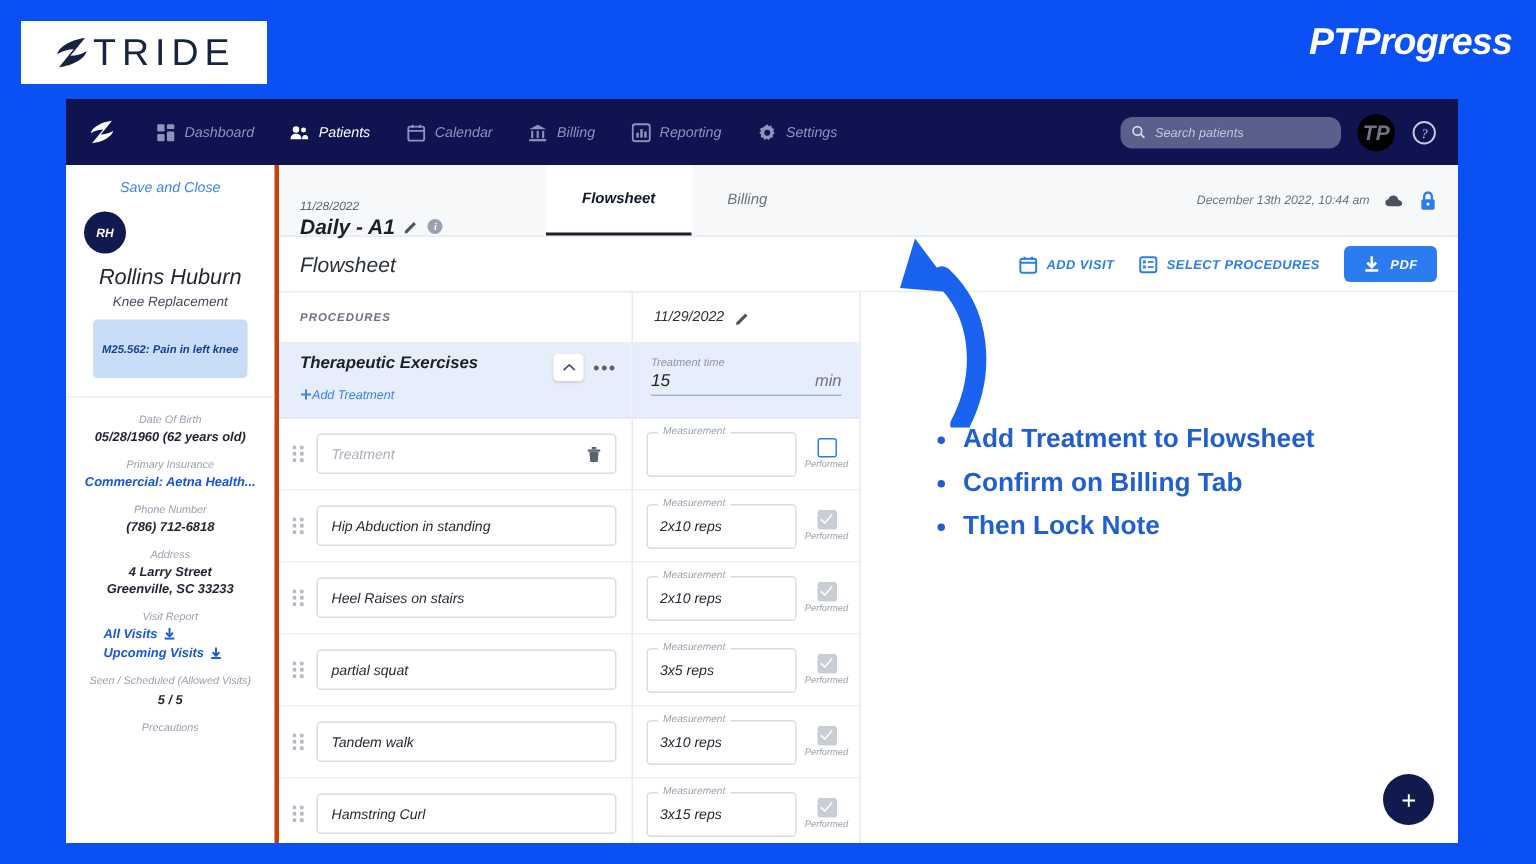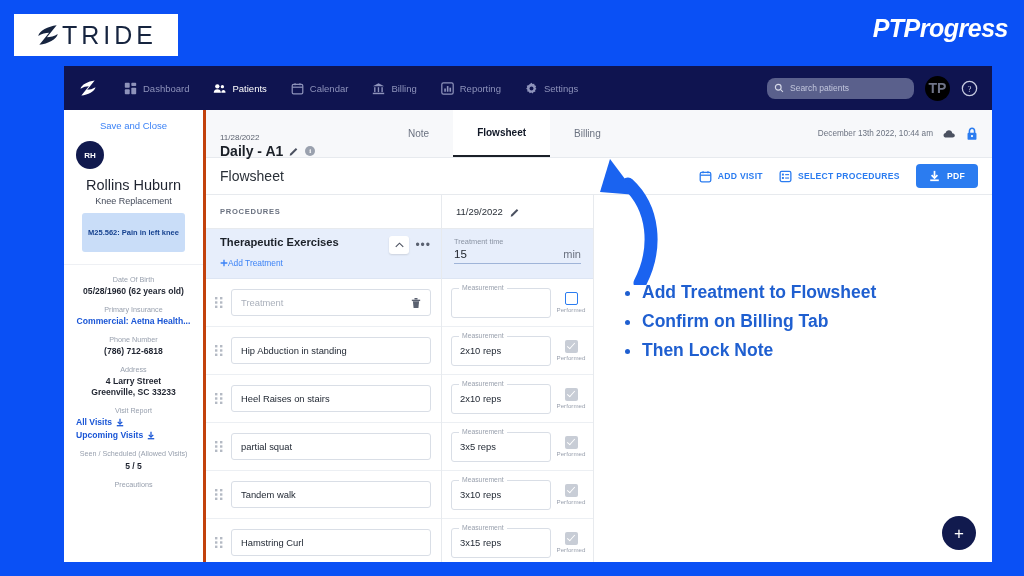--- a/index.html
+++ b/index.html
@@ -26,24 +26,25 @@
   }
   .brand-right {
     position: absolute; right: 16px; top: 14px;
     color: #ffffff; font-size: 25px; font-weight: bold;
     font-style: italic; letter-spacing: -0.5px;
     font-family: "Liberation Sans", sans-serif;
   }
 
   
   .app {
-    position: absolute; left: 64px; top: 66px;
+    position: absolute; left: 44px; top: 66px;
     width: 928px; height: 496px;
     background: #ffffff;
     overflow: hidden;
+    font-style: italic;
   }
 
   
   .topnav {
     height: 44px; background: #0f1450;
     display: flex; align-items: center; padding: 0 14px;
     position: relative;
   }
   .topnav .navlogo { width: 20px; height: 20px; margin-right: 22px; }
   .navitem {
@@ -91,21 +92,21 @@
   .sb-proc { font-size: 9px; color: #444b5a; margin-bottom: 7px; }
   .sb-badge {
     display: inline-block; background: #c9ddf8; color: #15418f;
     font-size: 7.5px; font-weight: bold; border-radius: 3px;
     padding: 15px 6px;
   }
   .sb-fields { padding: 10px 12px 0; overflow: hidden; }
   .f-label { font-size: 7.2px; color: #98a0ae; margin-bottom: 2px; }
   .f-val { font-size: 8.6px; color: #1f2430; font-weight: bold; margin-bottom: 9px; }
   .f-val.link { color: #1a56d6; }
-  .f-val.linkrow { color: #1a56d6; margin-bottom: 3px; display: flex; align-items: center; gap: 4px; }
+  .f-val.linkrow { color: #1a56d6; margin-bottom: 3px; display: flex; align-items: center; gap: 4px; margin-left: 13px; }
   .f-label.wrap { line-height: 1.25; margin-bottom: 3px; }
   .dl-icon { width: 8px; height: 9px; display: inline-block; }
 
   
   .main { flex: 1 1 auto; display: flex; flex-direction: column; min-width: 0; background: #ffffff; }
 
   .main-head {
     height: 48px; background: #f7f8fa; display: flex; align-items: center;
     padding: 0 14px; border-bottom: 1px solid #e7eaee; position: relative;
   }
@@ -399,23 +400,20 @@
           <div class="mh-title">
             <span>Daily - A1</span>
             <svg class="pencil" viewBox="0 0 14 14">
               <path d="M1.5 11 L9.6 2.9 L11.6 4.9 L3.5 13 L1 13.5 Z" fill="#4b5160"></path>
             </svg>
             <span class="info-dot">i</span>
           </div>
         </div>
 
         <div class="tabs">
-          <div class="tab">
-            <span>Note</span>
-          </div>
           <div class="tab active">
             <span>Flowsheet</span>
           </div>
           <div class="tab">
             <span>Billing</span>
           </div>
         </div>
 
         <div class="mh-right">
           <span>December 13th 2022, 10:44 am</span>

